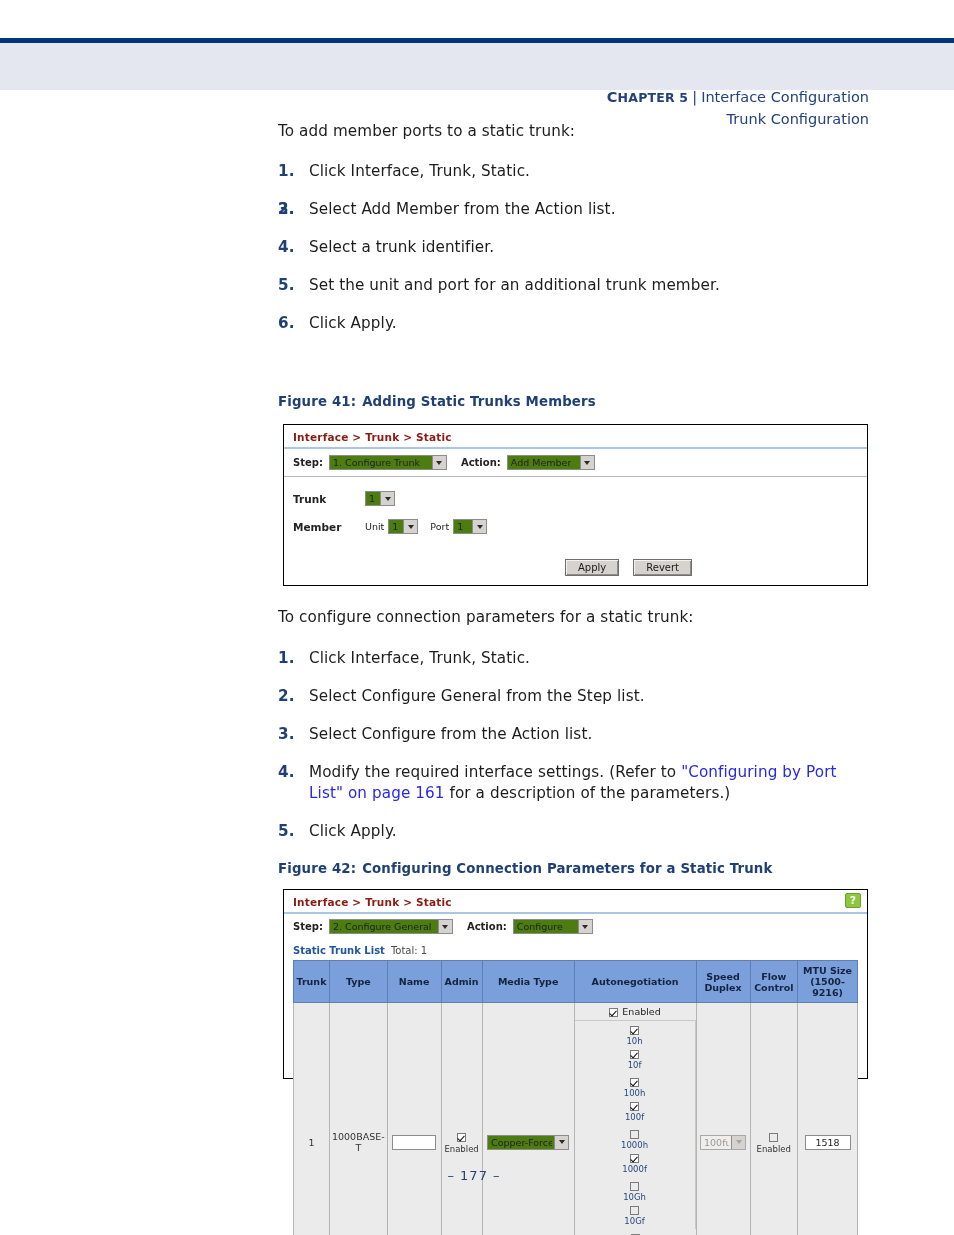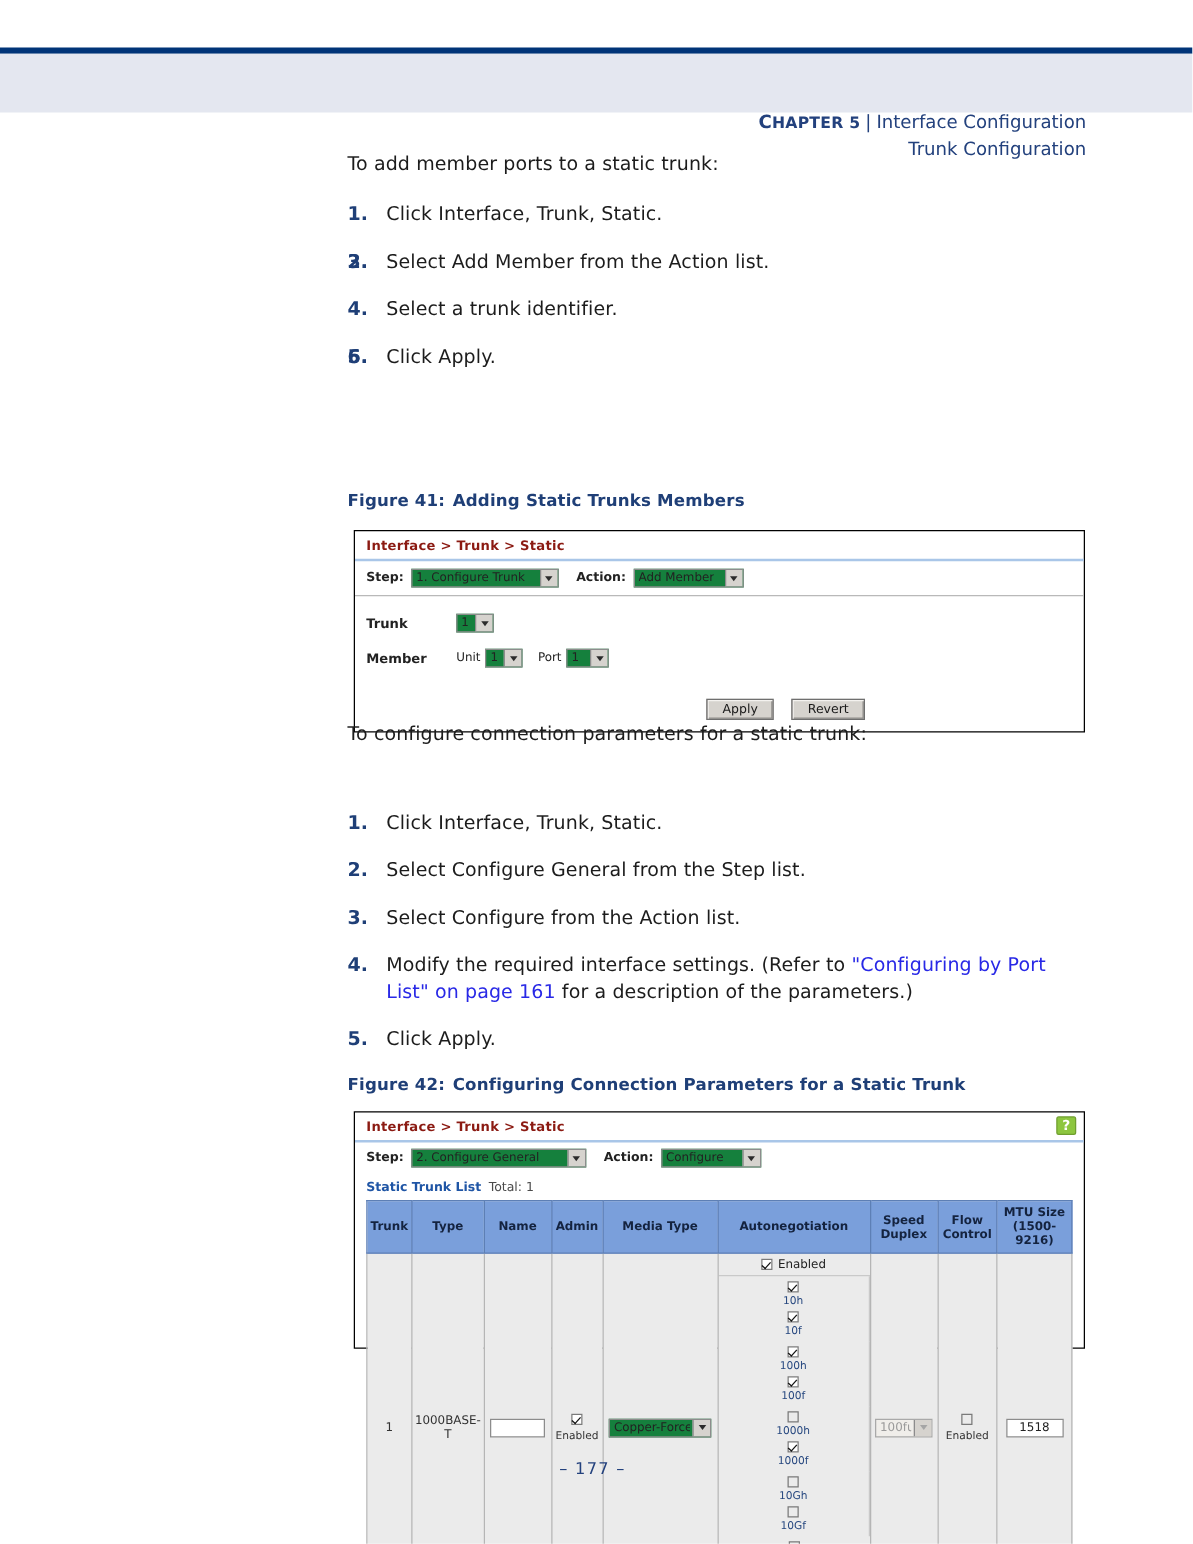--- a/index.html
+++ b/index.html
@@ -79,21 +79,21 @@
     display:flex;align-items:center;gap:6px;
     padding:6px 9px;
     border-bottom:1px solid #b9b9b9;
   }
   .step-bar.nobdr{border-bottom:none;}
   .lbl{font-size:10px;font-weight:bold;color:#222;}
 
   
   .sel{
     display:inline-flex;align-items:center;justify-content:space-between;
-    background:#15803d;border:1px solid #8c8c8c;
+    background:#4d7c0f;border:1px solid #8c8c8c;
     height:15px;box-sizing:border-box;
     font-size:9.5px;color:#222;padding:0 0 0 3px;
     vertical-align:middle;
   }
   .sel .txt{white-space:nowrap;overflow:hidden;}
   .sel .arrow{
     width:13px;height:13px;margin:0 0 0 2px;
     background:#d6d3ce;border-left:1px solid #8c8c8c;
     display:flex;align-items:center;justify-content:center;flex:none;
   }
@@ -196,20 +196,21 @@
   <li>
     <span class="num">3.</span>
     <span>Select Add Member from the Action list.</span>
   </li>
   <li>
     <span class="num">4.</span>
     <span>Select a trunk identifier.</span>
   </li>
   <li>
     <span class="num">5.</span>
+    <span>Set the unit and port for an additional trunk member.</span>
   </li>
   <li>
     <span class="num">6.</span>
     <span>Click Apply.</span>
   </li>
 </ol>
 
 <div class="fig-caption" style="top:394px;">
   <span>Figure 41:</span><span class="gap"></span><span>Adding Static Trunks Members</span>
 </div>
@@ -265,21 +266,21 @@
       </span>
     </div>
   </div>
 
   <div class="btnrow" style="justify-content:flex-end;padding-right:175px;gap:14px;">
     <span class="wbtn">Apply</span>
     <span class="wbtn">Revert</span>
   </div>
 </div>
 
-<p class="lead" style="top:578px;">To configure connection parameters for a static trunk:</p>
+<p class="lead" style="top:608px;">To configure connection parameters for a static trunk:</p>
 
 <ol class="steps" style="top:648px;">
   <li>
     <span class="num">1.</span>
     <span>Click Interface, Trunk, Static.</span>
   </li>
   <li>
     <span class="num">2.</span>
     <span>Select Configure General from the Step list.</span>
   </li>
@@ -303,21 +304,21 @@
 
 <div class="panel" style="left:283px;top:889px;width:585px;height:190px;">
   <div class="panel-title">
     <span class="bc">Interface &gt; Trunk &gt; Static</span>
     <span class="help-btn">?</span>
   </div>
   <div class="title-underline"></div>
 
   <div class="step-bar nobdr" style="padding:5px 9px 3px 9px;">
     <span class="lbl">Step:</span>
-    <span class="sel" style="width:140px;">
+    <span class="sel" style="width:124px;">
       <span class="txt">2. Configure General</span>
       <span class="arrow">
           <i></i>
         </span>
     </span>
     <span class="lbl" style="margin-left:8px;">Action:</span>
     <span class="sel" style="width:80px;">
       <span class="txt">Configure</span>
       <span class="arrow">
           <i></i>

